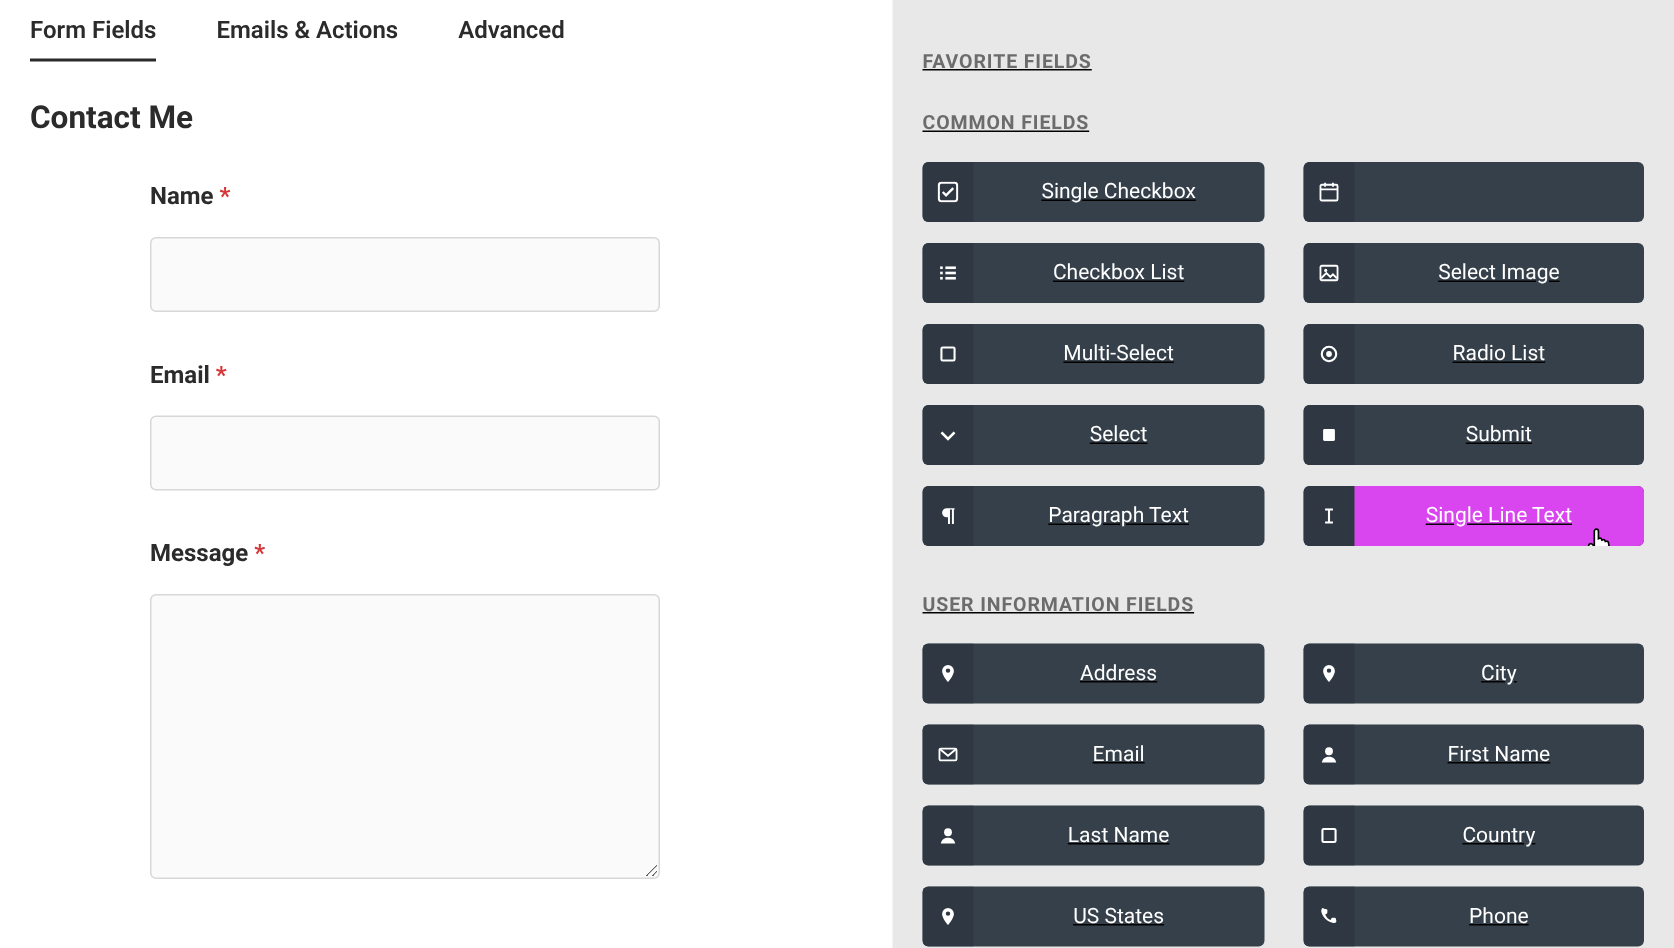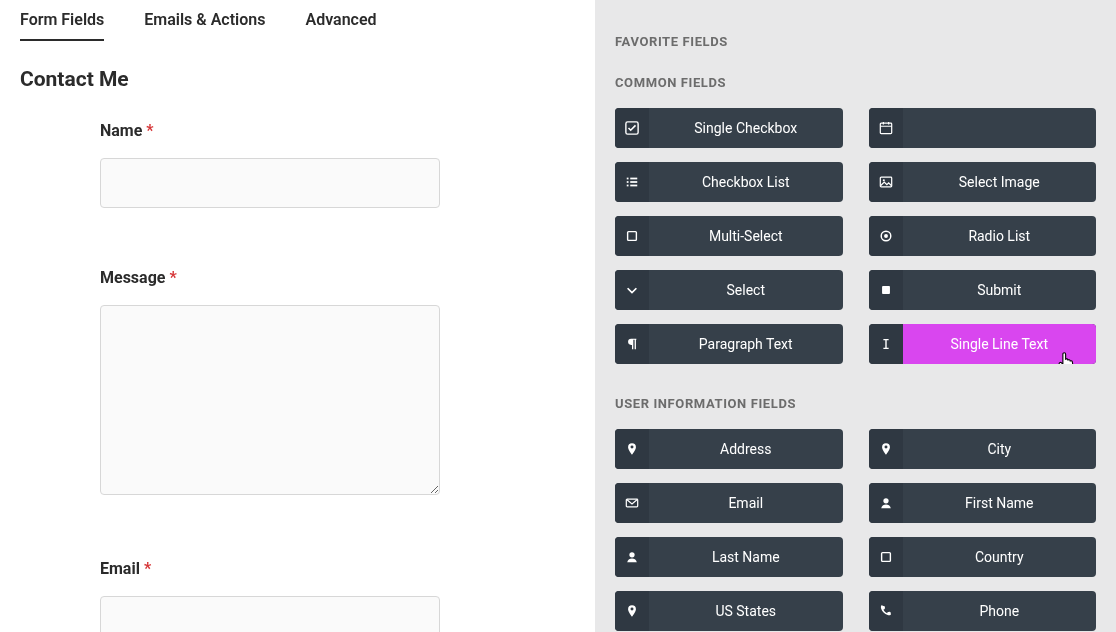--- a/index.html
+++ b/index.html
@@ -21,21 +21,21 @@
     padding: 4px 0 10px 0;
     cursor: pointer;
   }
   .tab.active { border-bottom: 2px solid #2b2b2b; }
   .form-title {
     font-size: 21px;
     font-weight: 700;
     color: #2b2b2b;
     margin: 26px 0 30px 0;
   }
-  .field-wrap { padding-left: 80px; padding-right: 130px; margin-bottom: 60px; }
+  .field-wrap { padding-left: 80px; padding-right: 130px; margin-bottom: 32px; }
   .field-label { font-size: 16px; font-weight: 700; color: #2b2b2b; }
   .req { color: #d63638; font-weight: 700; }
   .text-input {
     margin-top: 18px;
     width: 340px;
     height: 50px;
     border: 1px solid #d7d7d7;
     border-radius: 4px;
     background: #fafafa;
     font-size: 16px;
@@ -52,20 +52,21 @@
     padding: 8px;
     resize: both;
   }
 
   
   .right {
     flex: 1;
     height: 632px;
     background: #e8e8e9;
     padding: 34px 20px 0 20px;
+    text-decoration: underline;
   }
   .section-title {
     font-size: 13px;
     font-weight: 700;
     letter-spacing: .6px;
     color: #6c6c6c;
     margin-bottom: 18px;
   }
   .section-title.favorite { margin-bottom: 26px; }
   .grid { display: grid; grid-template-columns: 1fr 1fr; column-gap: 26px; row-gap: 14px; margin-bottom: 32px; }
@@ -123,30 +124,30 @@
 
   <div class="field-wrap">
     <div class="field-label">
       <span>Name</span> <span class="req">*</span>
     </div>
     <input class="text-input" type="text" style="">
   </div>
 
   <div class="field-wrap">
     <div class="field-label">
-      <span>Message</span> <span class="req">*</span>
-    </div>
-    <textarea class="textarea-input" style=""></textarea>
+      <span>Email</span> <span class="req">*</span>
+    </div>
+    <input class="text-input" type="text" style="">
   </div>
 
   <div class="field-wrap">
     <div class="field-label">
-      <span>Email</span> <span class="req">*</span>
-    </div>
-    <input class="text-input" type="text" style="">
+      <span>Message</span> <span class="req">*</span>
+    </div>
+    <textarea class="textarea-input" style=""></textarea>
   </div>
 </div>
 
 <div class="right">
 
   <div class="section-title favorite">FAVORITE FIELDS</div>
 
   <div class="section-title">COMMON FIELDS</div>
   <div class="grid">
 

